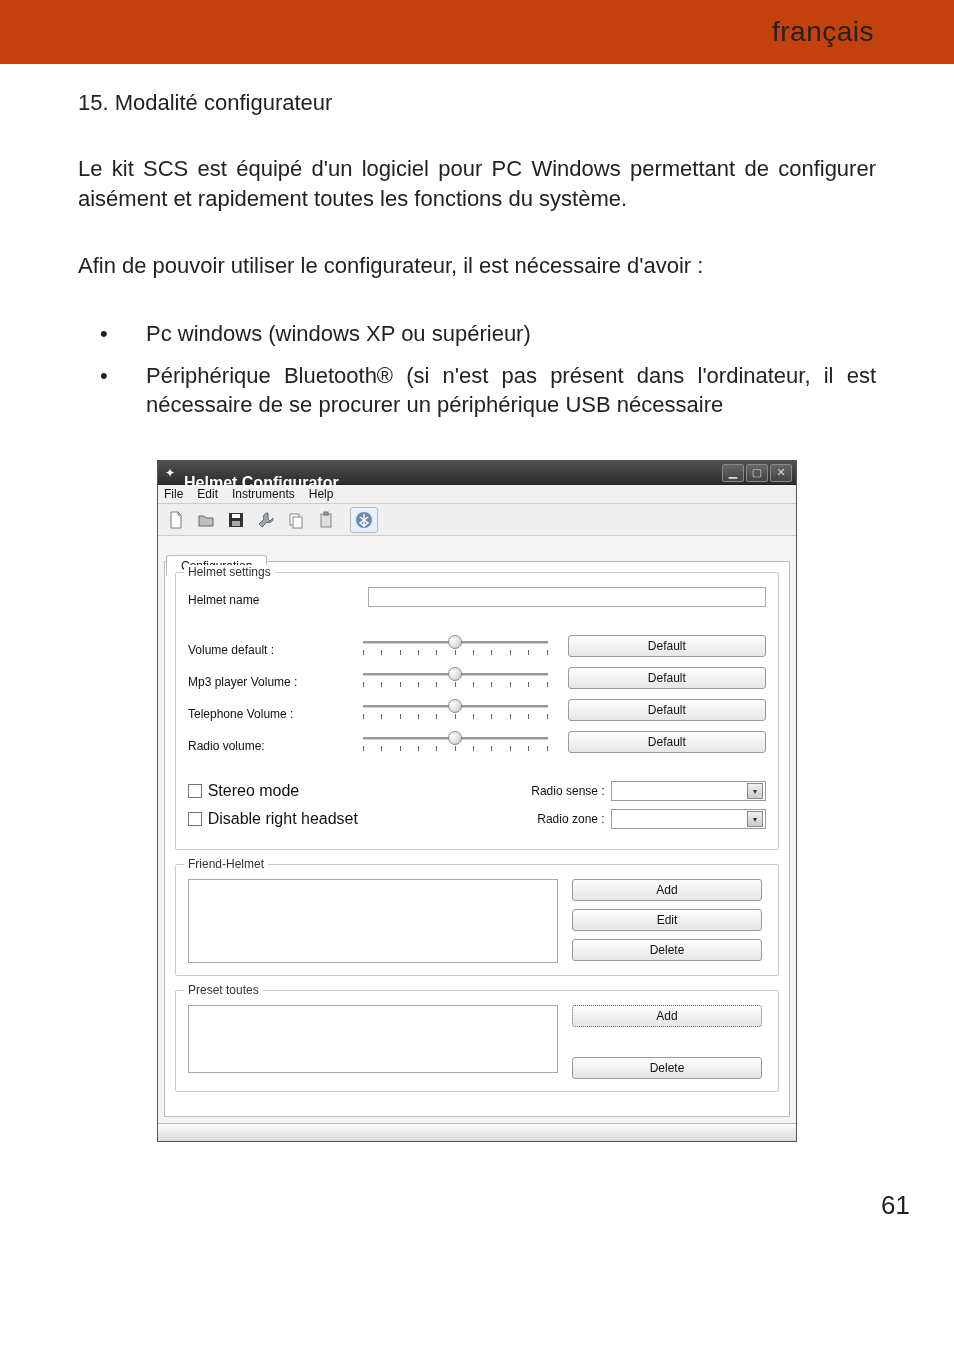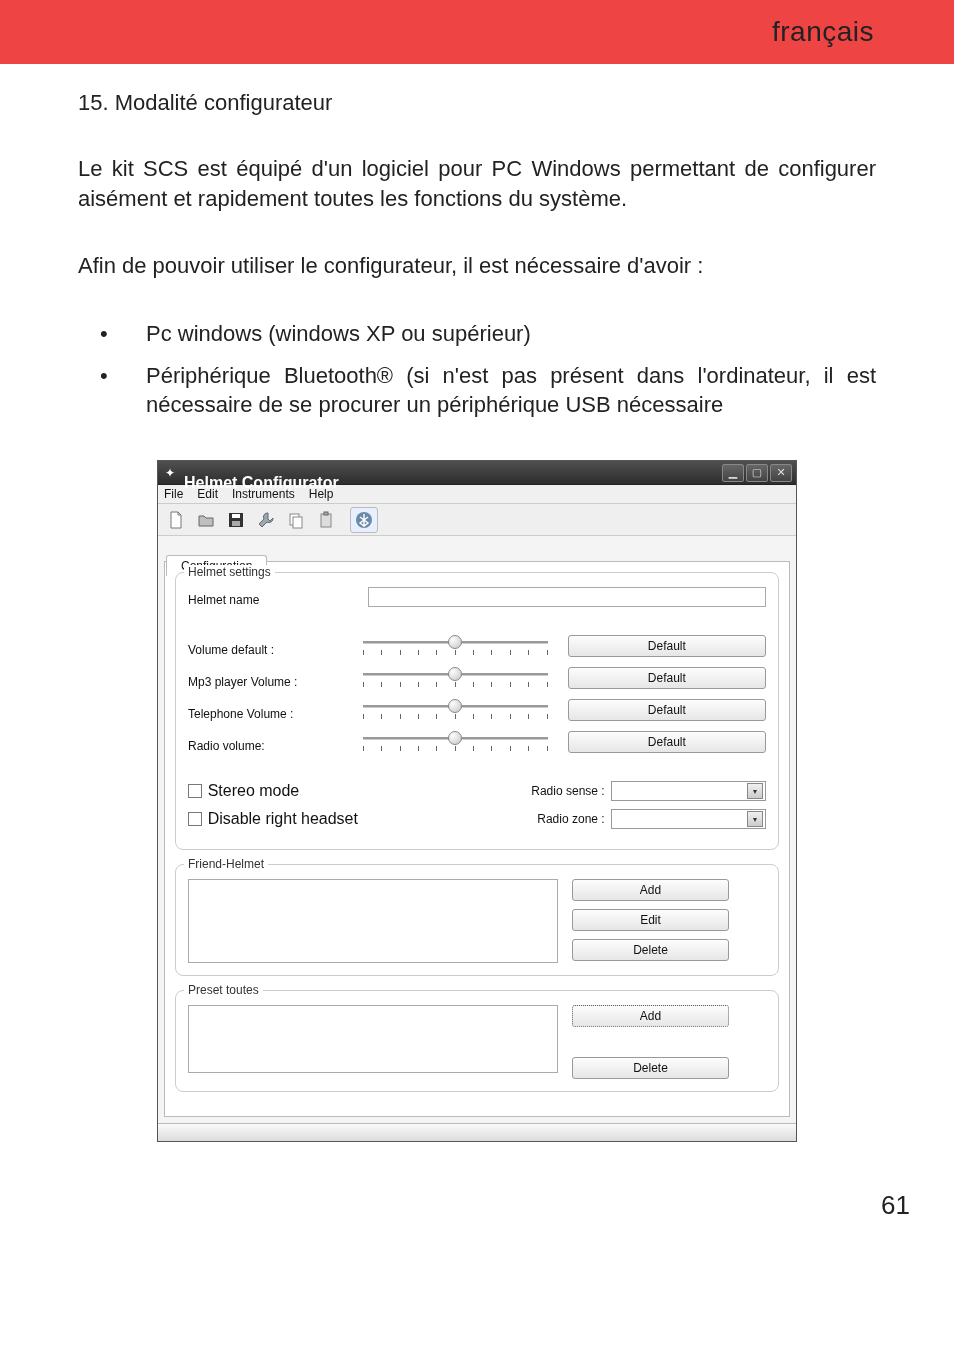--- a/index.html
+++ b/index.html
@@ -5,21 +5,21 @@
   * { box-sizing: border-box; }
   body {
     margin: 0;
     background: #fff;
     font-family: "Helvetica Neue", Arial, sans-serif;
     font-weight: 300;
     color: #222;
     width: 954px;
   }
   .header-band {
-    background: #ef4444;
+    background: #c2410c;
     height: 64px;
     display: flex;
     justify-content: flex-end;
     align-items: center;
     padding-right: 80px;
     font-size: 28px;
     letter-spacing: 0.5px;
   }
   .page-body {
     padding: 26px 78px 20px 78px;
@@ -134,21 +134,21 @@
     top:15px;
   }
   .tab-pane {
     background:#fff;
     border:1px solid #bbb;
     margin:0 6px 6px 6px;
     padding:10px;
   }
   .group {
     border:1px solid #ccc;
-    border-radius:8px;
+    border-radius:2px;
     padding:14px 12px 12px 12px;
     margin-bottom:14px;
     position:relative;
   }
   .group .legend {
     position:absolute;
     top:-8px; left:8px;
     background:#fff;
     padding:0 4px;
     font-size:12px;
@@ -223,21 +223,21 @@
     border:1px solid #888;
     display:flex;align-items:center;justify-content:center;
     font-size:8px;color:#333;
   }
   .listbox {
     width:370px; height:84px;
     border:1px solid #aaa; background:#fff;
   }
   .listbox.short { height:68px; }
   .side-btns { margin-left:14px; display:flex; flex-direction:column; gap:8px;}
-  .side-btns .std-btn { width:157px; }
+  .side-btns .std-btn { width:190px; }
   .dotted {
     border:1px dotted #666;
     background:linear-gradient(#fdfdfd,#e6e6e6);
   }
   .statusbar {
     height:18px;
     background:linear-gradient(#fafafa,#dcdcdc);
     border-top:1px solid #bbb;
   }
   .page-number {

